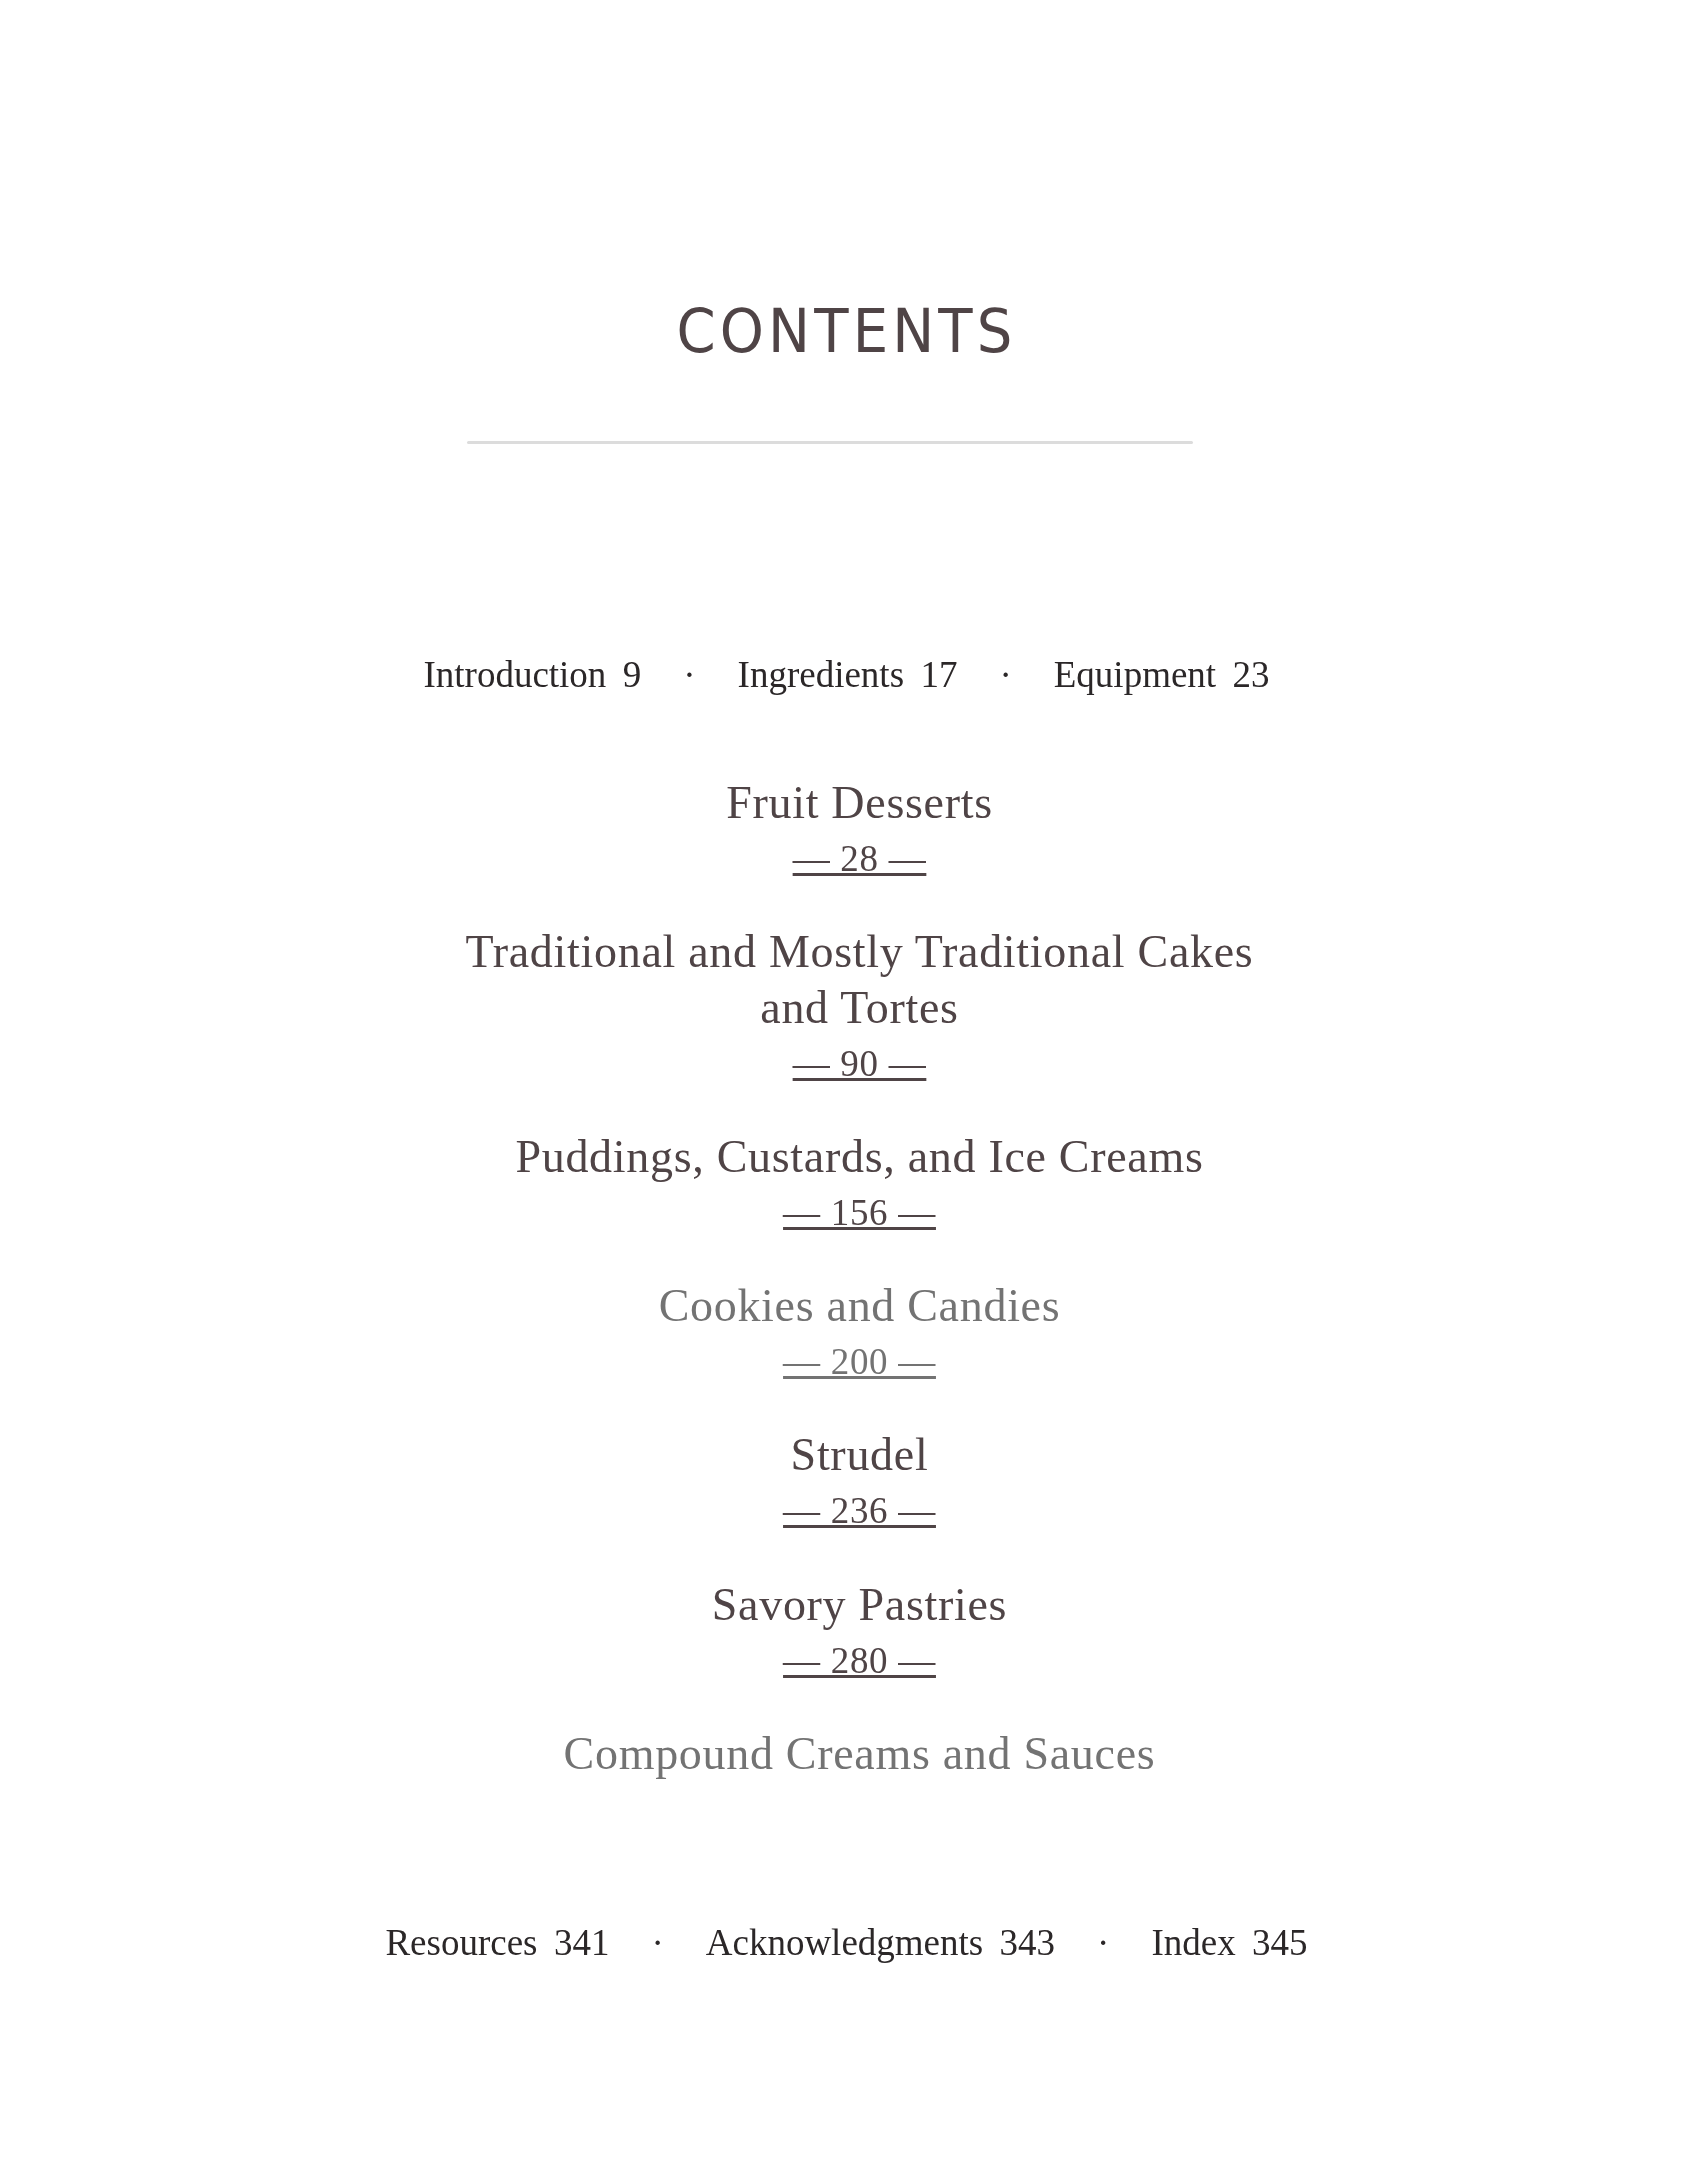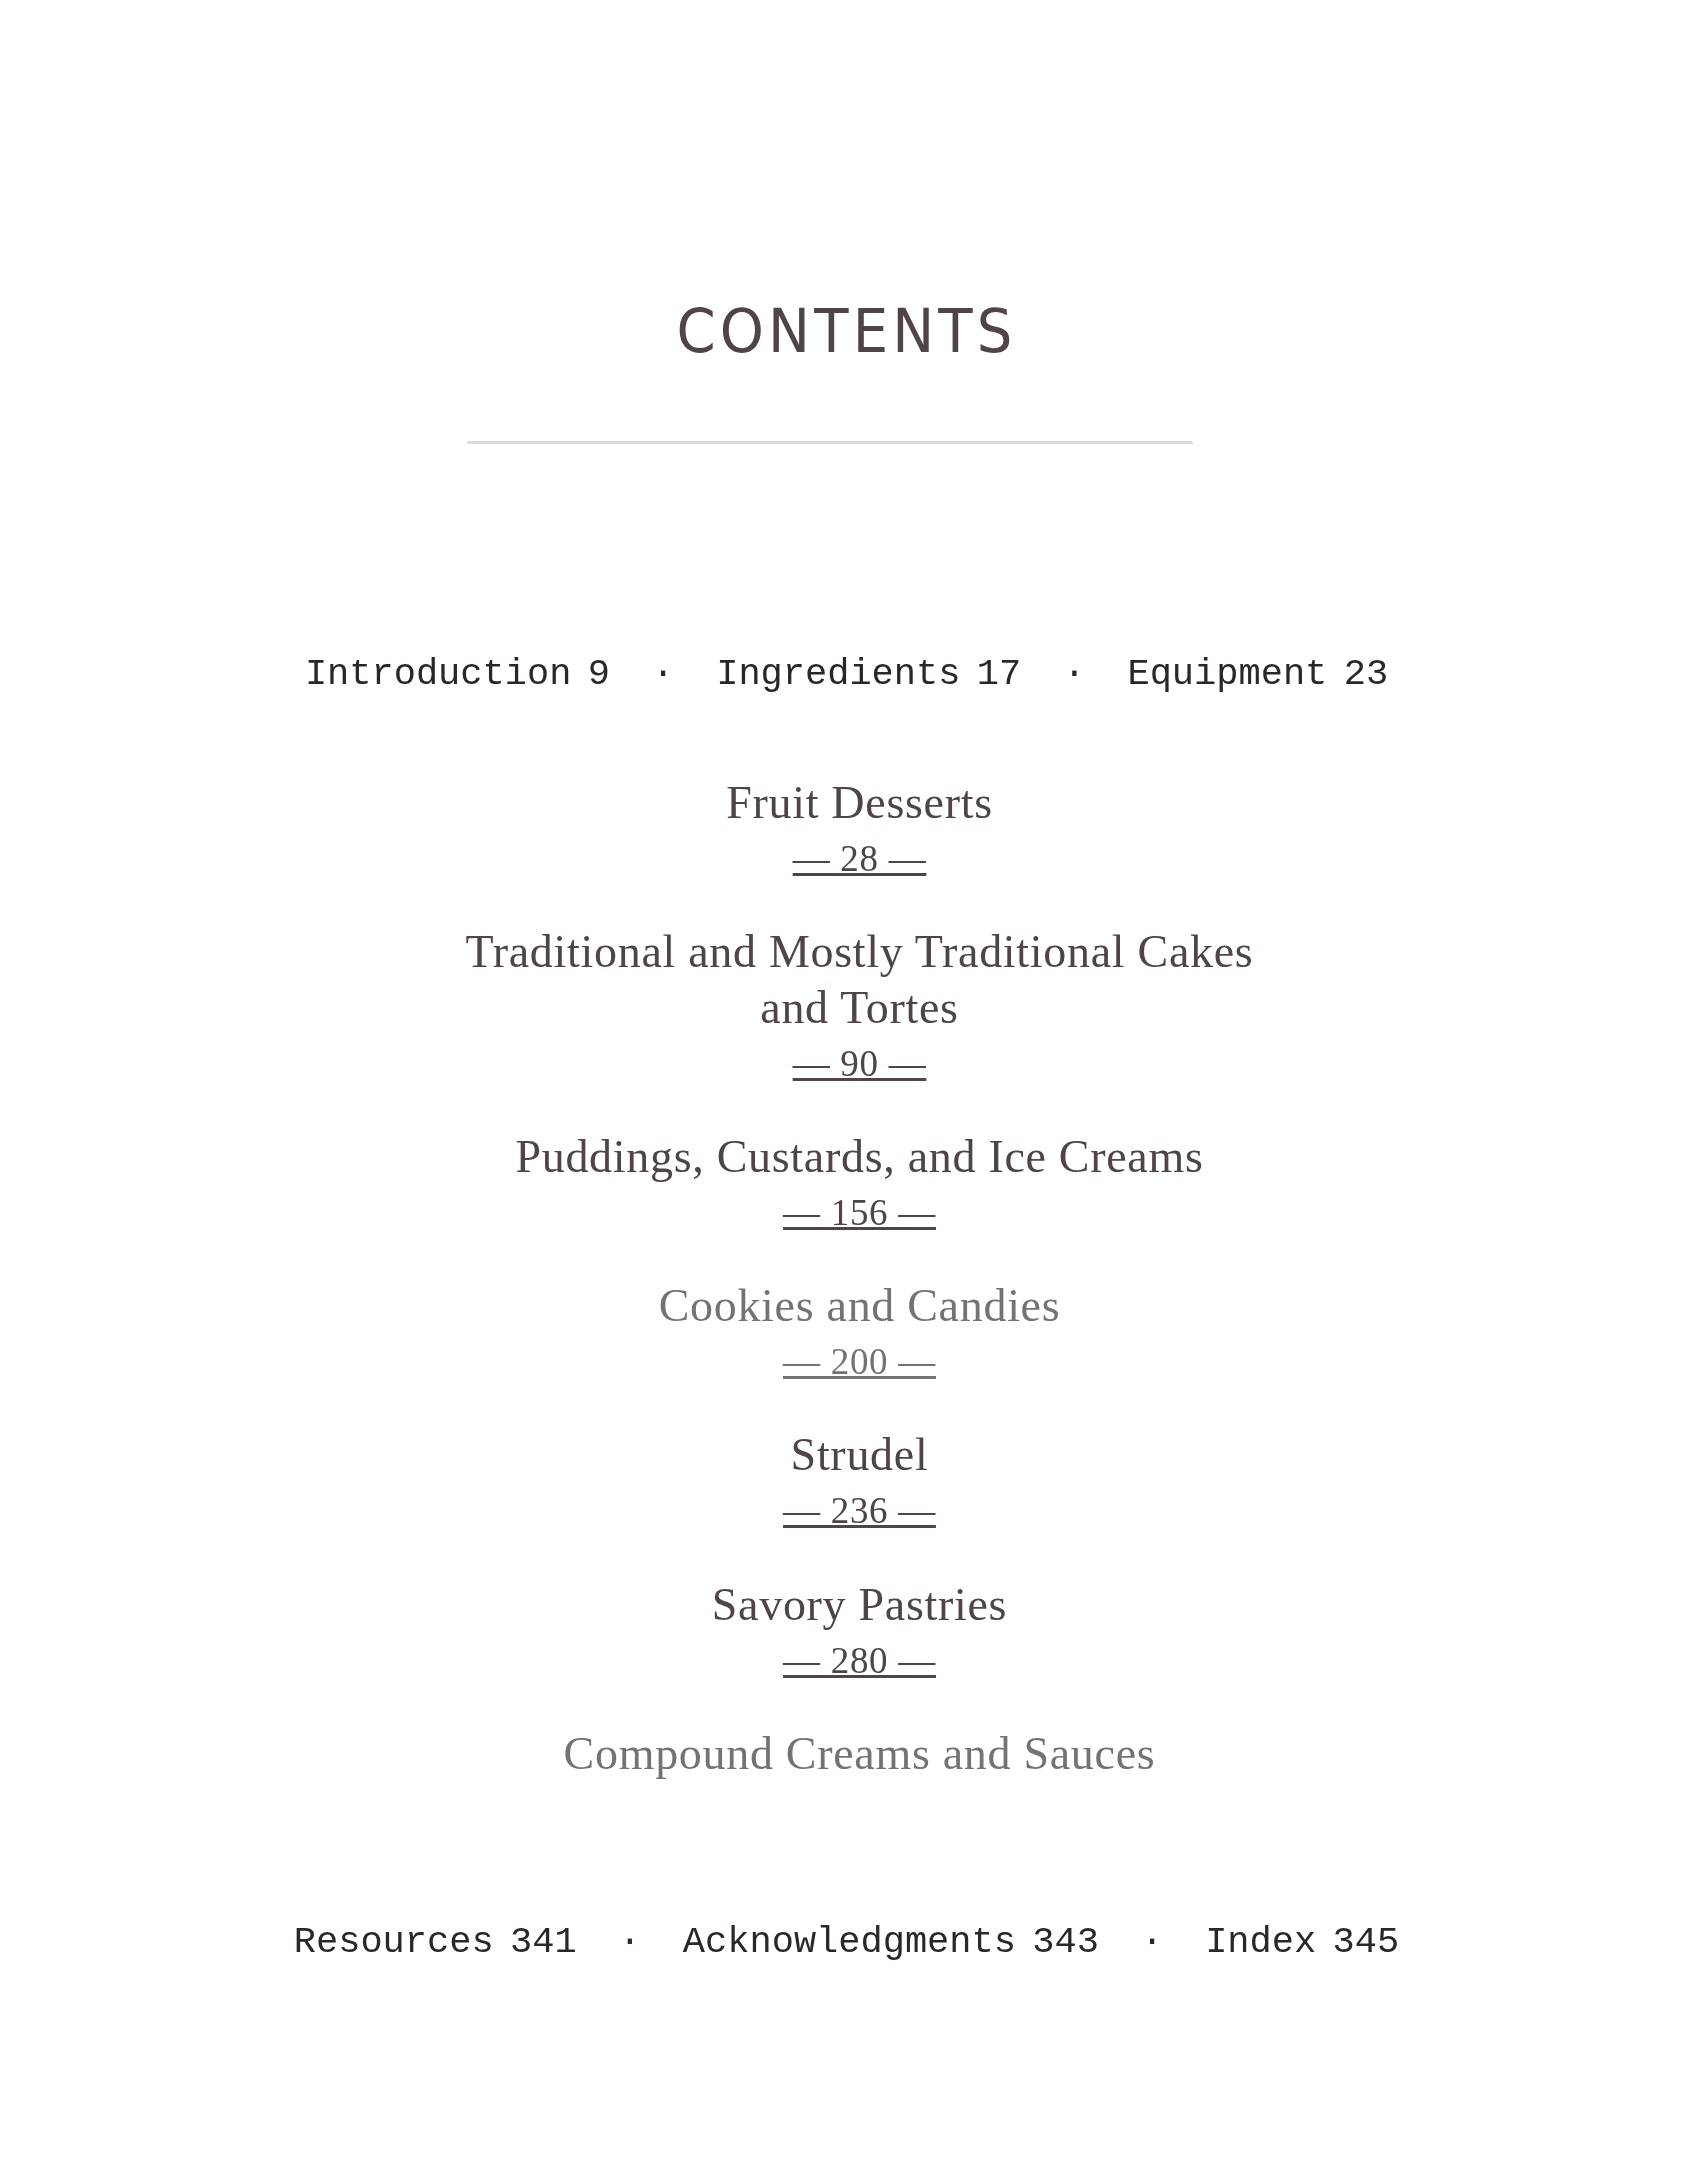--- a/index.html
+++ b/index.html
@@ -10,21 +10,21 @@
     text-align: center; font-family: "DejaVu Sans", sans-serif;
     font-size: 61px; letter-spacing: 4.5px; color: #4f4446; font-weight: normal;
     transform: scaleX(0.92);
   }
   .rule {
     position: absolute; left: 467px; top: 441px; width: 726px; height: 3px;
     background: #dcdcdc; border-radius: 1.5px;
   }
   .row {
     position: absolute; left: 0; width: 1693px; text-align: center;
-    font-family: Liberation Mono, monospace; font-size: 37px; color: #2b2728;
+    font-family: Liberation Serif, serif; font-size: 37px; color: #2b2728;
     white-space: nowrap;
   }
   .row .item { display: inline-block; }
   .row .dot { display: inline-block; margin: 0 42px; }
   .row .num { margin-left: 16.4px; }
   .section {
     position: absolute; left: 0; width: 1693px; text-align: center;
     font-family: "Liberation Serif", serif; color: #4f4446; margin-left: 13px;
   }
   .section .name { font-size: 46px; line-height: 56px; letter-spacing: 0.7px; }

